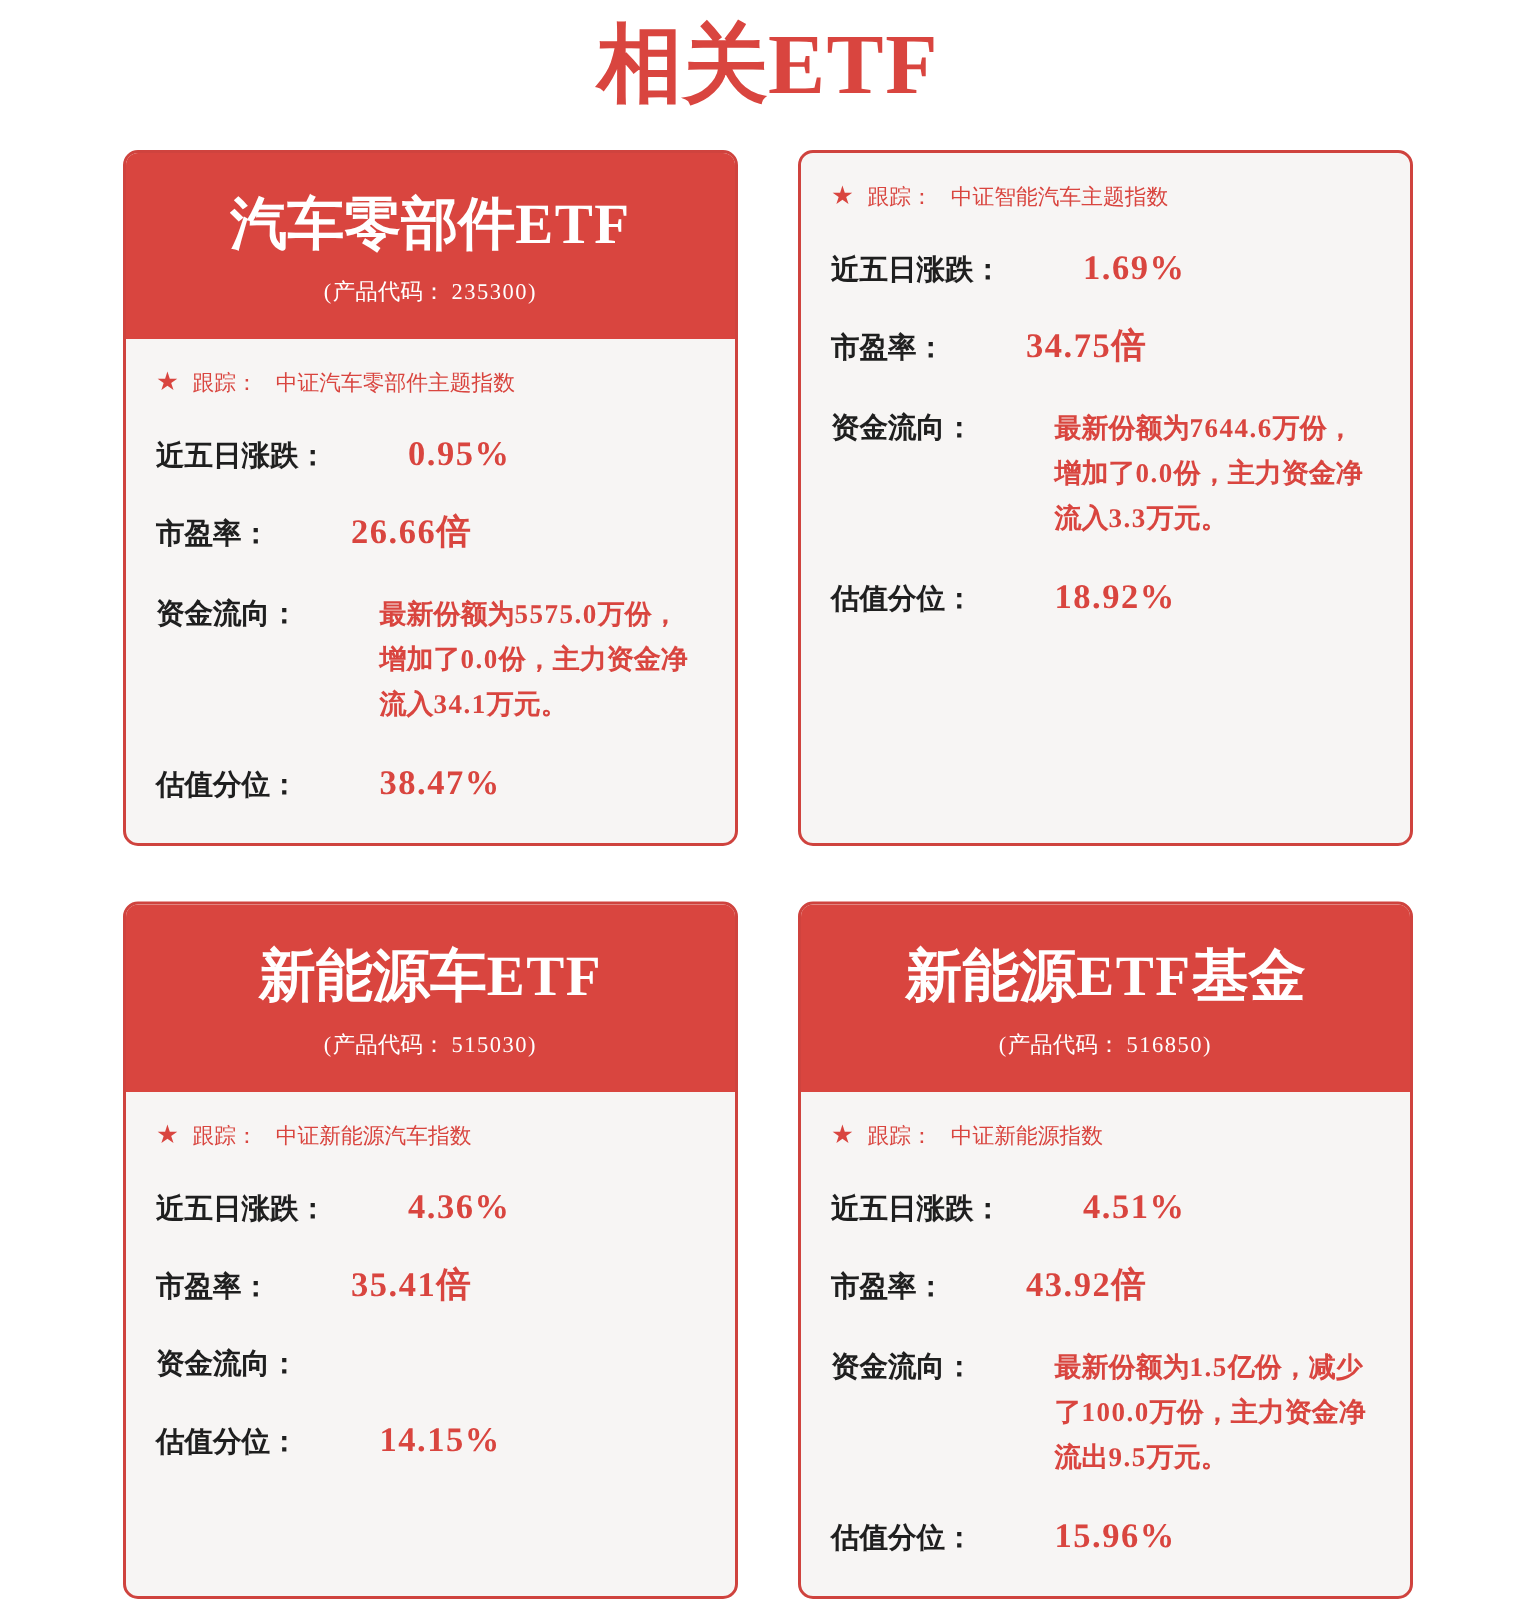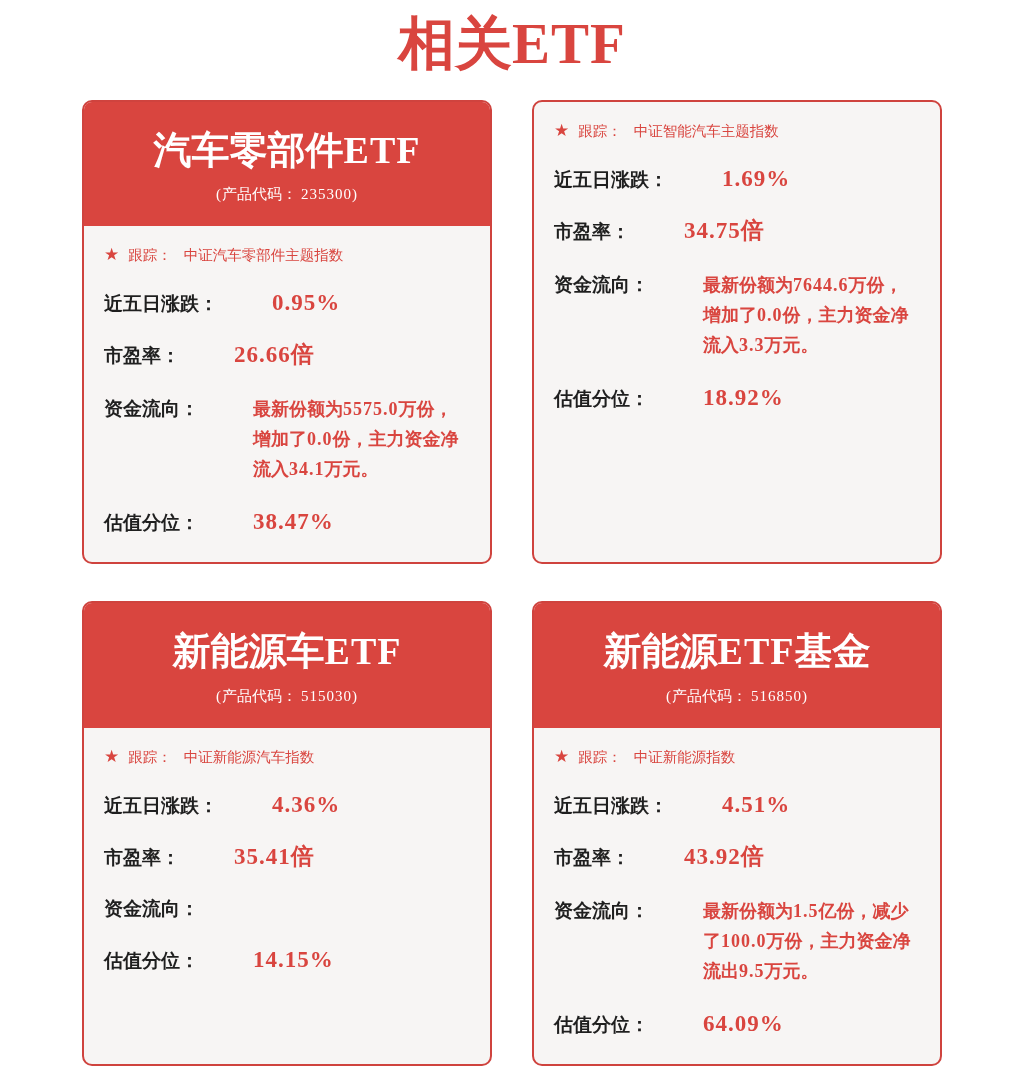--- a/index.html
+++ b/index.html
@@ -211,18 +211,18 @@
       <div class="row">
         <span class="row-label">市盈率：</span>
         <span class="row-value"><span class="num">43.92</span>倍</span>
       </div>
       <div class="row">
         <span class="row-label">资金流向：</span>
         <span class="flow-value">最新份额为<span class="num">1.5</span>亿份，减少了<span class="num">100.0</span>万份，主力资金净流出<span class="num">9.5</span>万元。</span>
       </div>
       <div class="row">
         <span class="row-label">估值分位：</span>
-        <span class="row-value"><span class="num">64.09%</span></span>
+        <span class="row-value"><span class="num">15.96%</span></span>
       </div>
     </div>
   </section>
 
 </div>
 
 </body></html>

